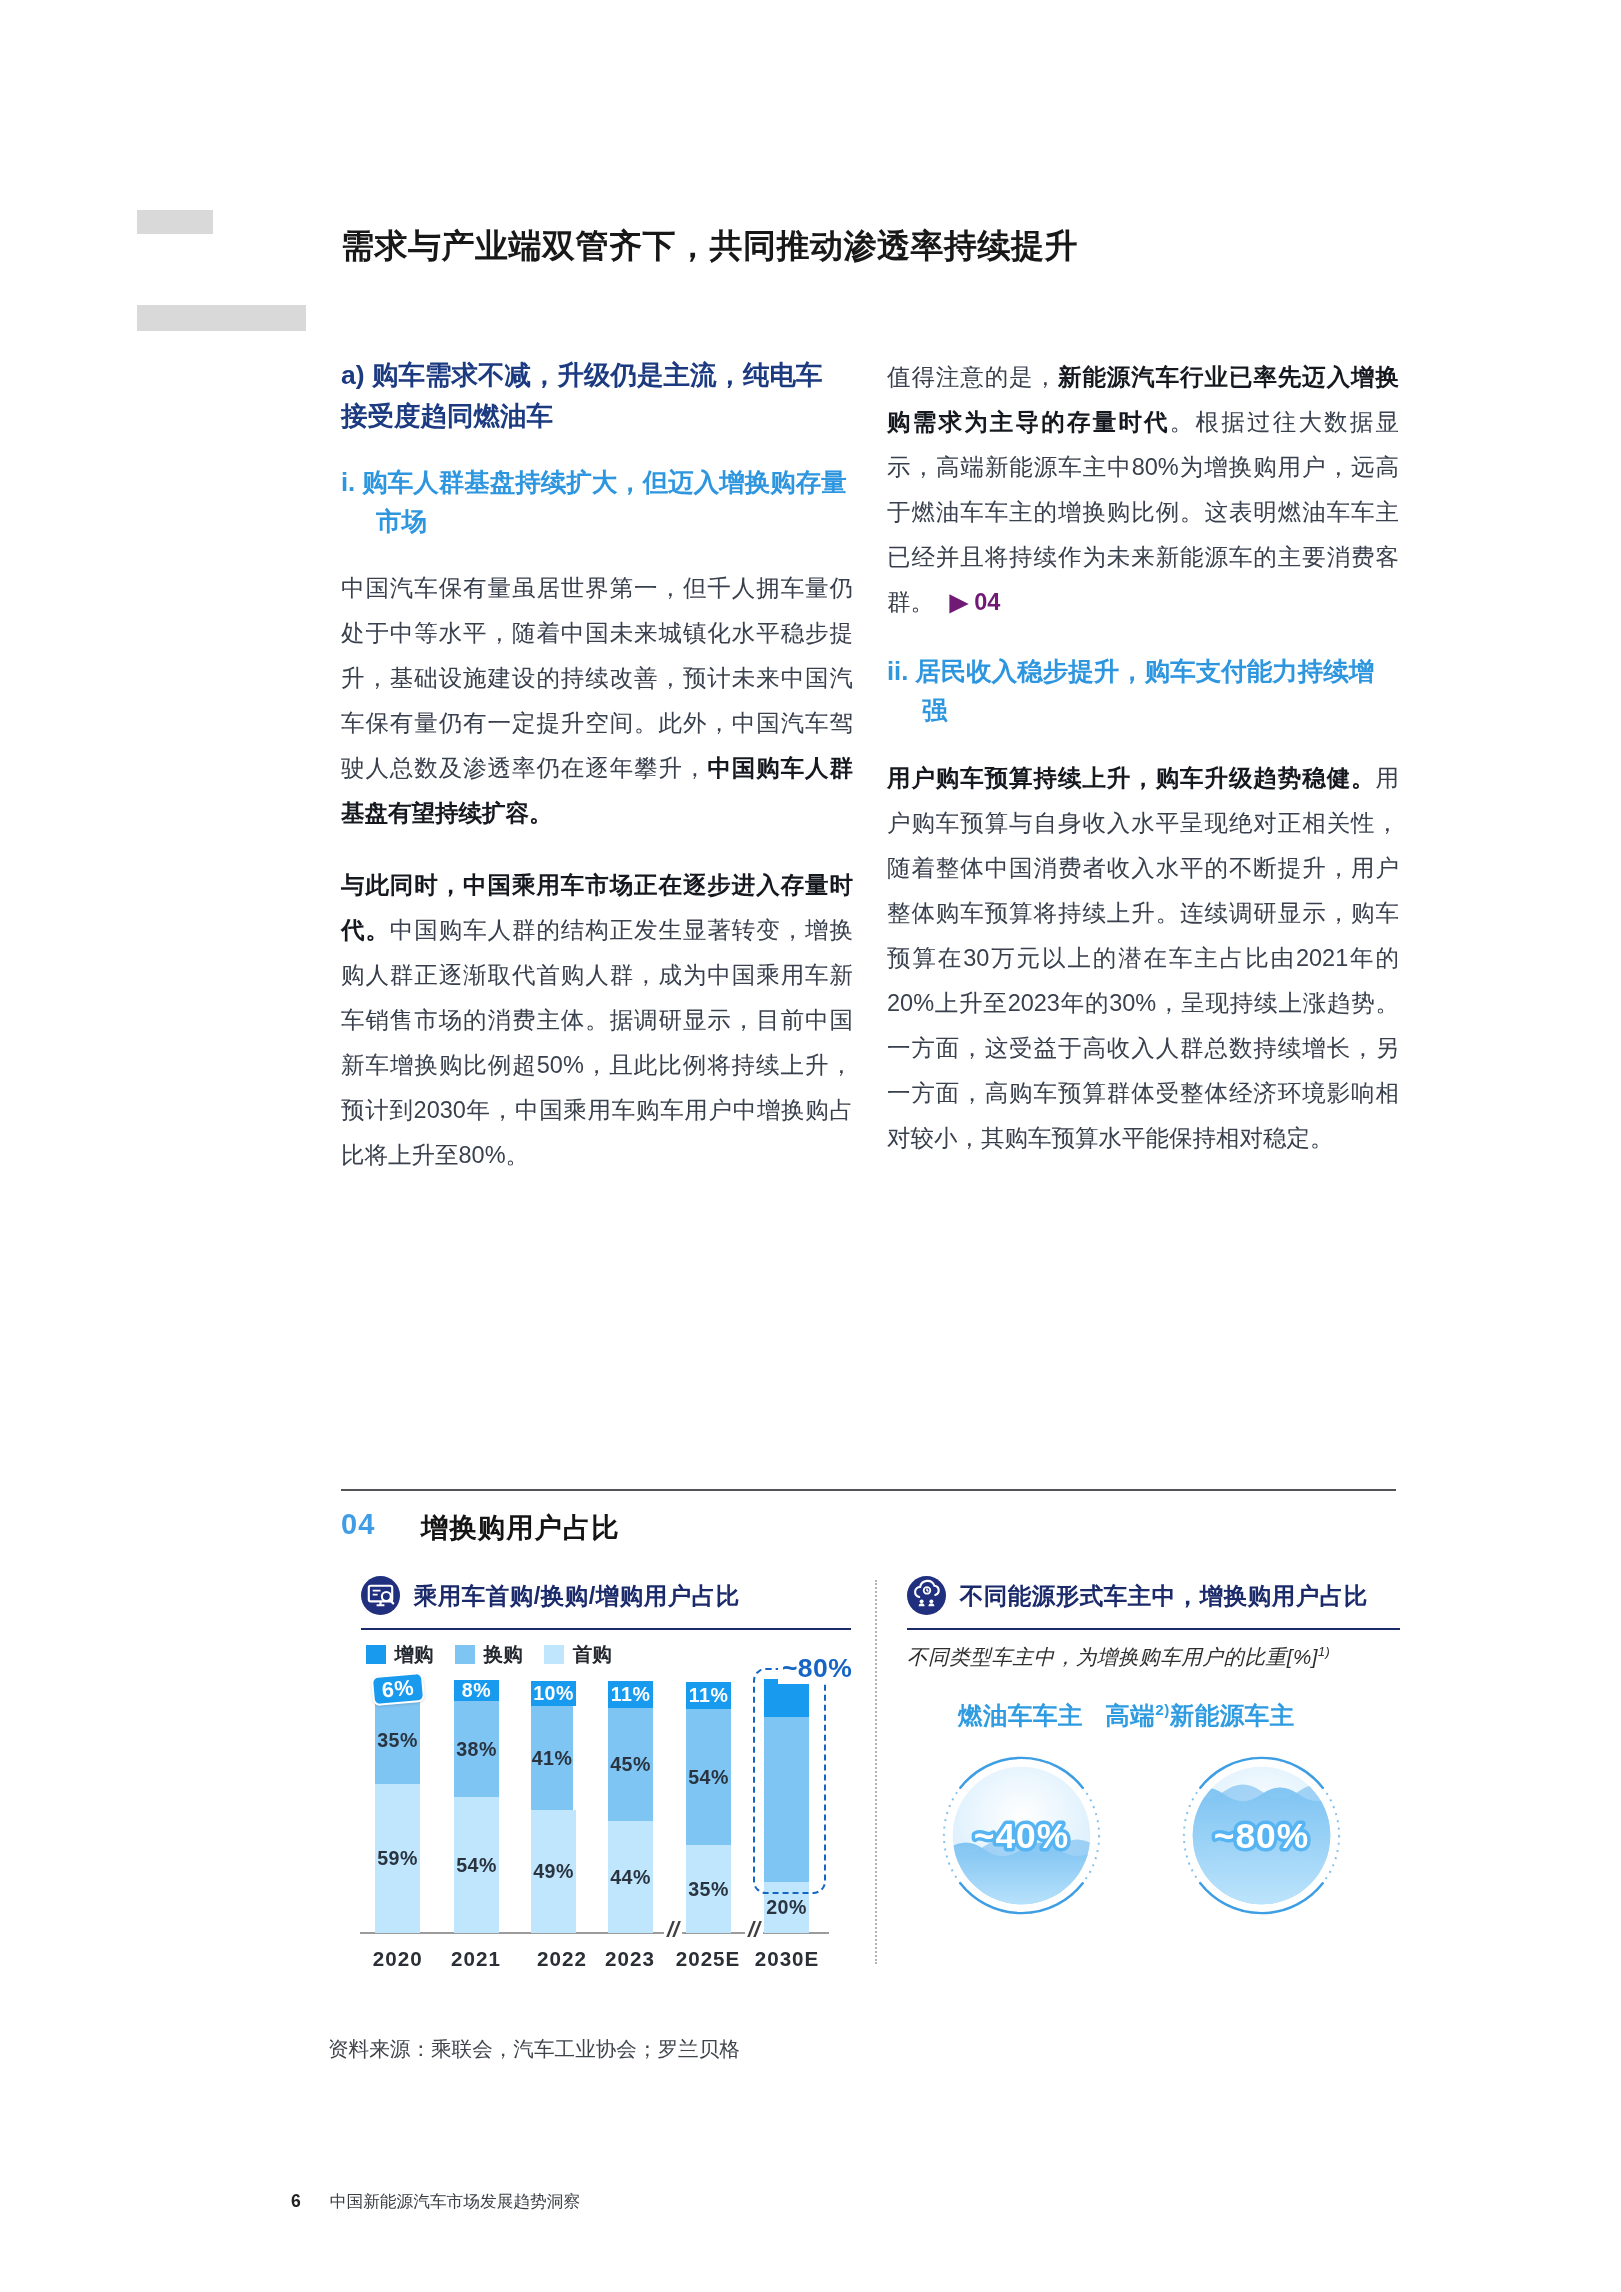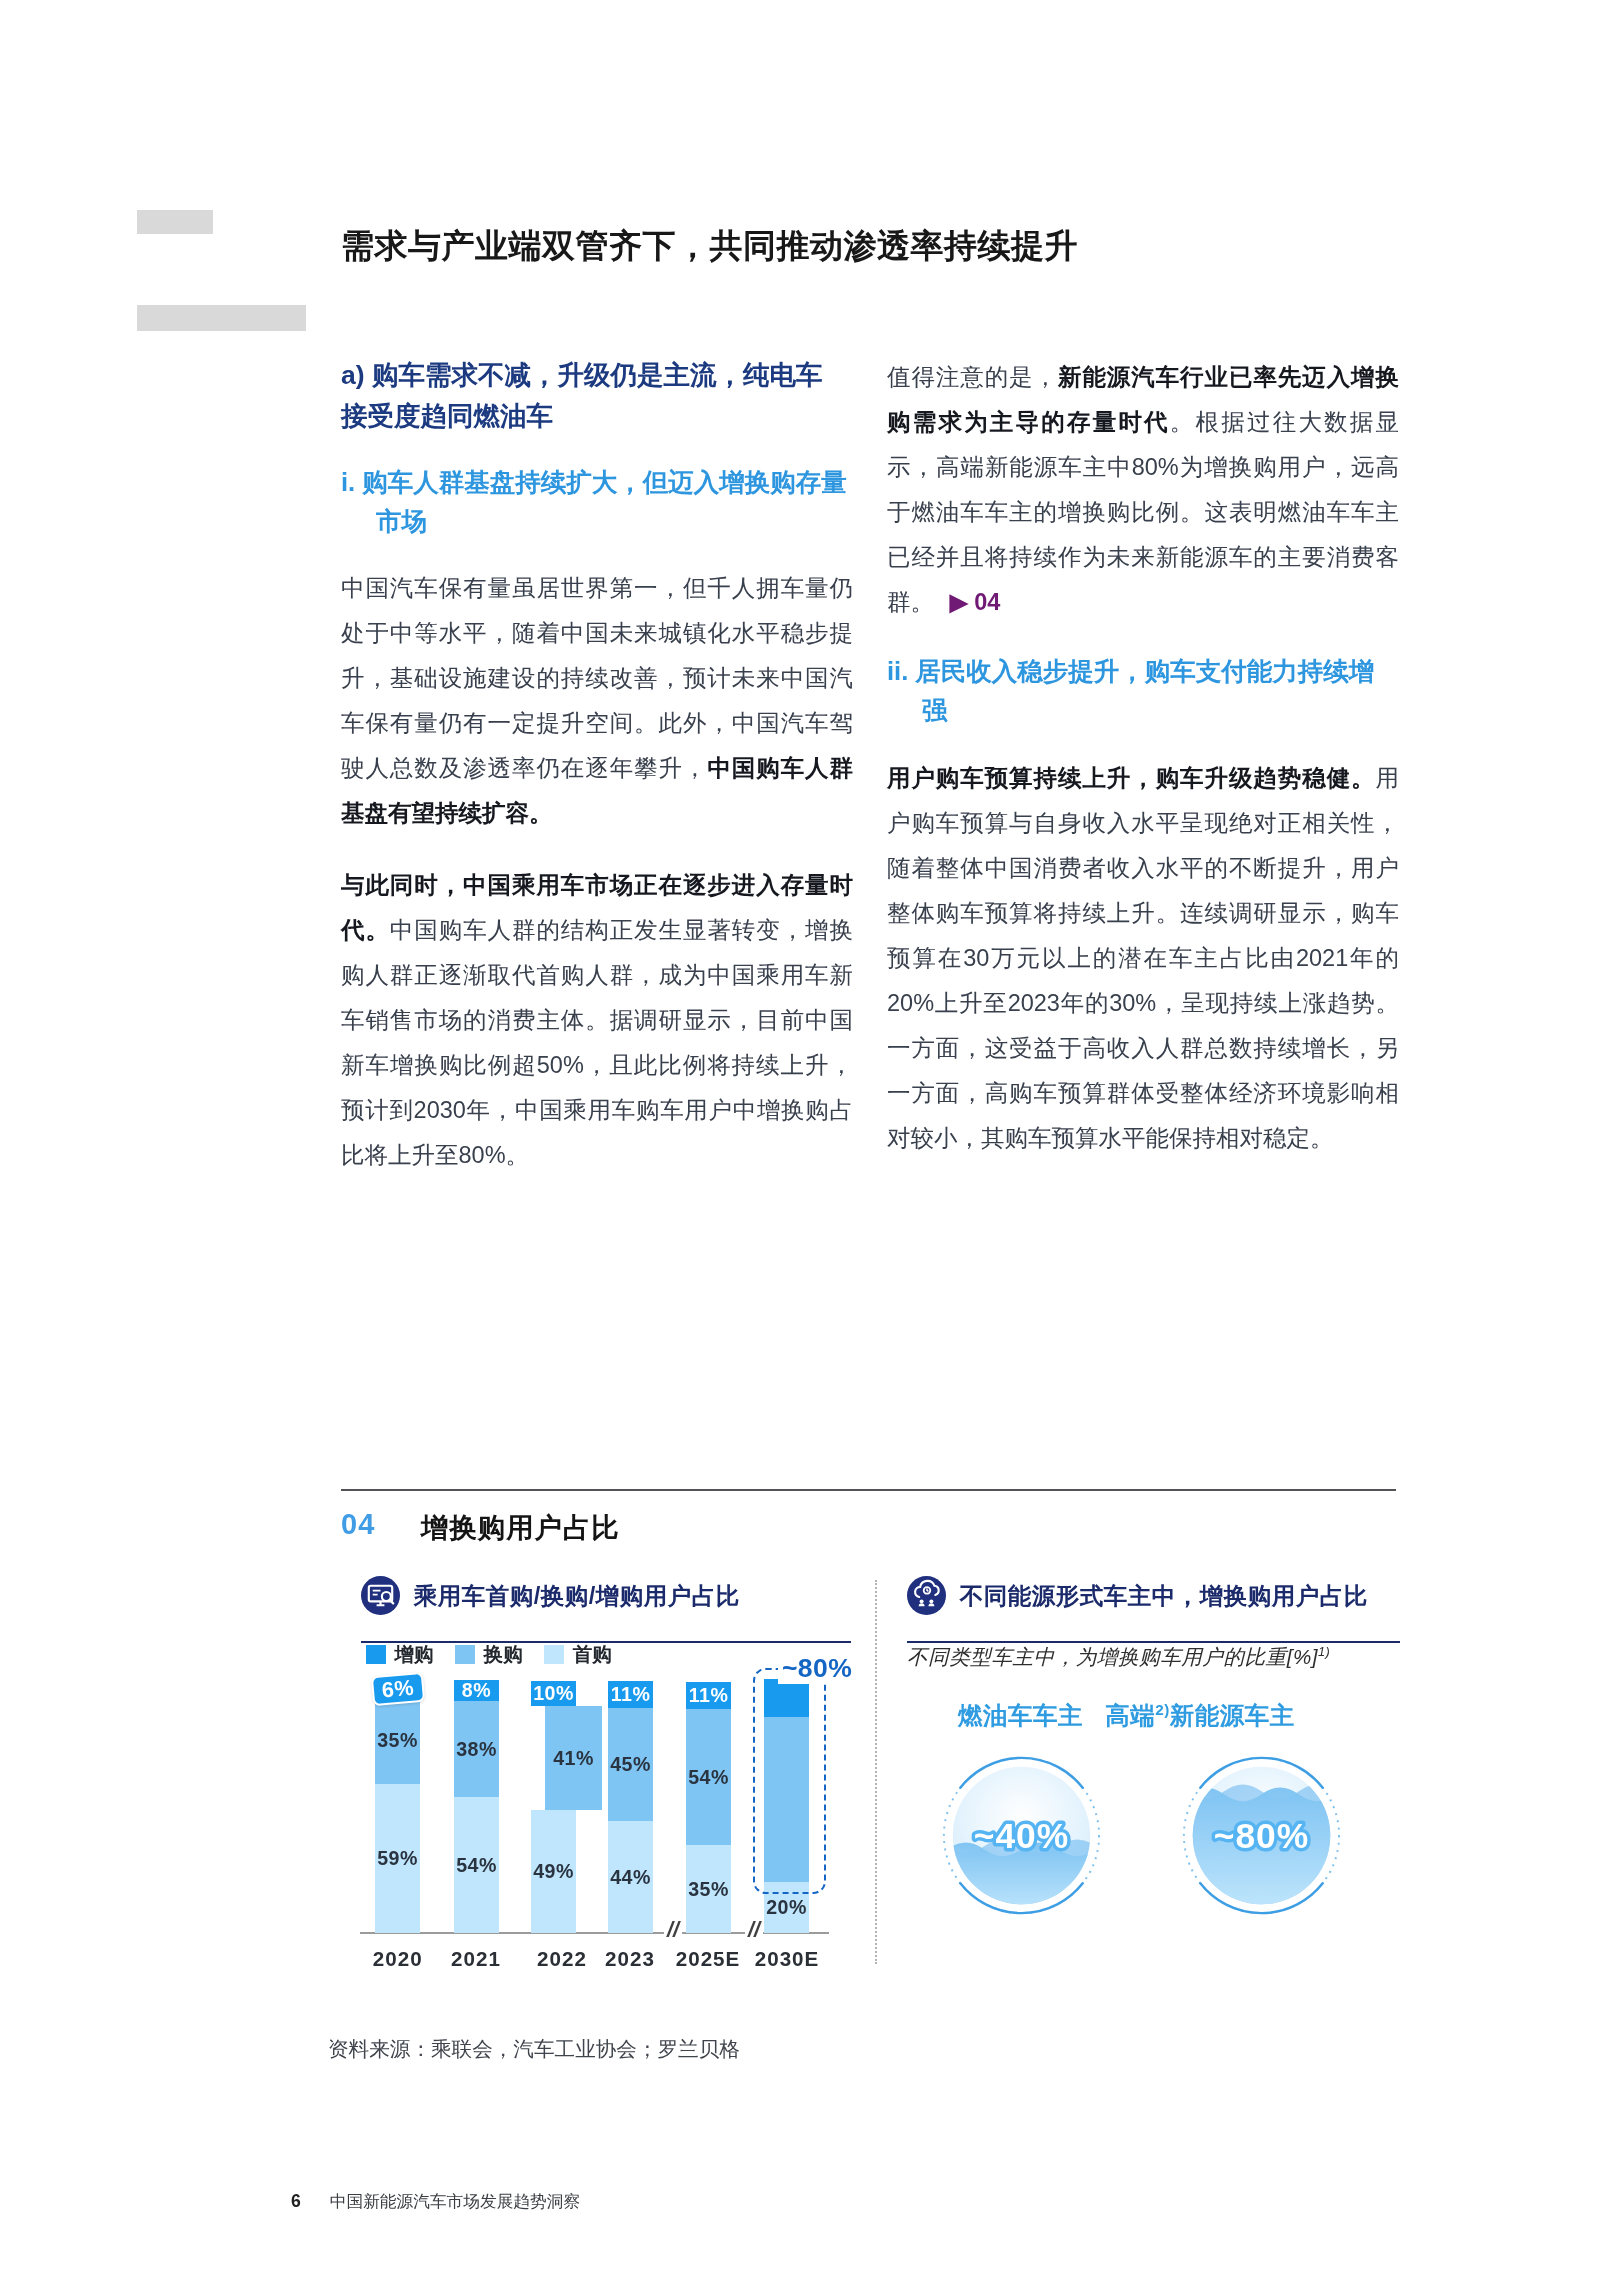--- a/index.html
+++ b/index.html
@@ -11,21 +11,21 @@
   .col{width:512px;}
   .heading-a{font-size:26.5px;line-height:41px;font-weight:800;color:#1c3a80;width:495px;margin:0 0 25.5px 0;}
   .body-text{font-size:23.5px;line-height:45px;text-align:justify;margin:0 0 27.4px 0;}
   .b{font-weight:700;color:#15181f;}
   .subhead{font-size:25.5px;line-height:39px;font-weight:700;color:#2e96df;
            padding-left:35px;text-indent:-35px;margin:0 0 25.5px 0;}
   .ref{color:#701a75;font-weight:700;margin-left:15.7px;white-space:nowrap;}
   .fig-divider{border-top:2px solid #515357;width:1055px;height:0;}
   .fig-number{font-size:29px;font-weight:800;color:#3f9ce5;letter-spacing:1px;}
   .fig-title{font-size:27.4px;font-weight:800;color:#141414;letter-spacing:1px;}
-  .panel-header{display:flex;align-items:center;gap:13.7px;padding-bottom:26px;border-bottom:2.9px solid #1b2a6b;}
+  .panel-header{display:flex;align-items:center;gap:13.7px;padding-bottom:13px;border-bottom:2.9px solid #1b2a6b;}
   .panel-icon{width:39px;height:39px;border-radius:50%;background:#20307f;flex:none;
               display:flex;align-items:center;justify-content:center;}
   .panel-title{font-size:23.5px;font-weight:800;color:#1b2a6b;letter-spacing:0.5px;}
   .legend{display:flex;gap:21.6px;align-items:center;}
   .legend-item{display:flex;gap:8.8px;align-items:center;font-size:19.6px;font-weight:600;color:#23272e;}
   .legend-swatch{width:19.6px;height:19.6px;}
   .chart{width:510px;height:253px;overflow:visible;}
   .axis{position:absolute;left:18.6px;width:469px;top:252px;border-top:2px solid #9b9b9b;}
   .bar-seg{position:absolute;display:flex;align-items:center;justify-content:center;overflow:visible;}
   .bar-label{font-size:19.6px;font-weight:700;letter-spacing:0.5px;color:#2a3340;}
@@ -121,21 +121,21 @@
       <div class="bar-seg" style="left: 113px; width: 45px; bottom: 136px; height: 96px; background: rgb(127, 197, 244);">
         <span class="bar-label">38%</span>
       </div>
       <div class="bar-seg" style="left: 113px; width: 45px; bottom: 232px; height: 20.6px; background: rgb(24, 154, 239);">
         <span class="bar-label on-dark">8%</span>
       </div>
       <div class="year" style="left: 91px;">2021</div>
       <div class="bar-seg" style="left: 190px; width: 45px; bottom: 0px; height: 123px; background: rgb(191, 230, 252);">
         <span class="bar-label">49%</span>
       </div>
-      <div class="bar-seg" style="left: 204px; width: 57px; bottom: 123px; height: 104px; background: rgb(127, 197, 244);">
+      <div class="bar-seg" style="left: 190px; width: 42px; bottom: 123px; height: 104px; background: rgb(127, 197, 244);">
         <span class="bar-label">41%</span>
       </div>
       <div class="bar-seg" style="left: 190px; width: 45px; bottom: 227px; height: 25.5px; background: rgb(24, 154, 239);">
         <span class="bar-label on-dark">10%</span>
       </div>
       <div class="year" style="left: 177px;">2022</div>
       <div class="bar-seg" style="left: 267px; width: 45px; bottom: 0px; height: 112px; background: rgb(191, 230, 252);">
         <span class="bar-label">44%</span>
       </div>
       <div class="bar-seg" style="left: 267px; width: 45px; bottom: 112px; height: 114px; background: rgb(127, 197, 244);">

